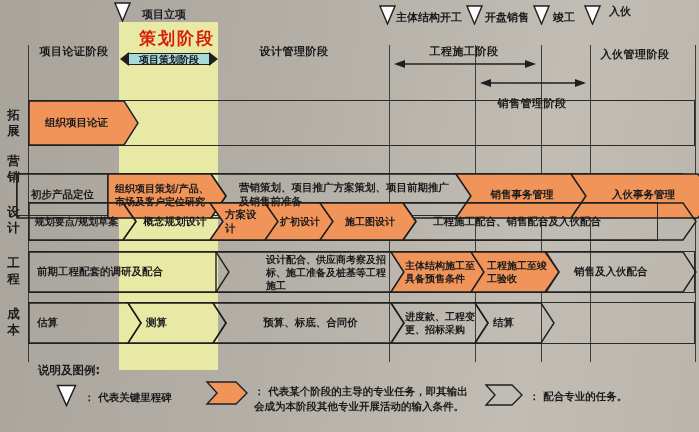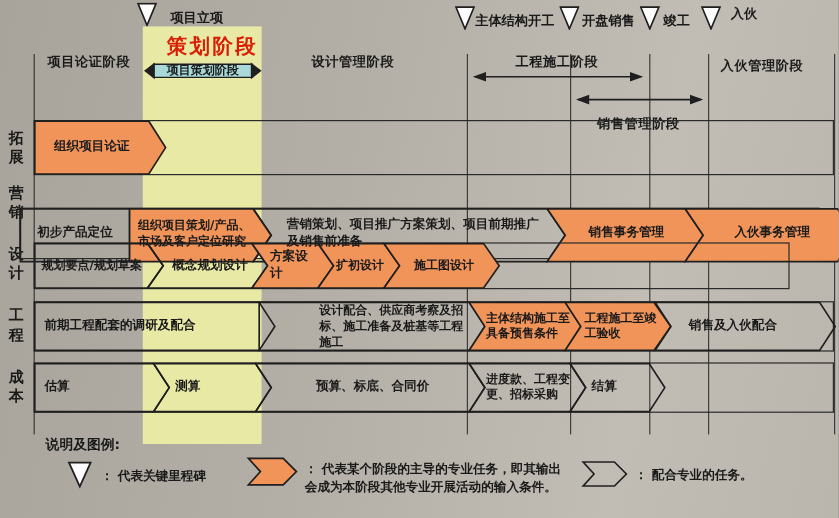--- a/index.html
+++ b/index.html
@@ -161,20 +161,26 @@
           <polygon points="0,0 55,0 68,18.5 55,37 0,37 13,18.5" fill="#f0945a" stroke="#1f1f1f" stroke-width="1.4"></polygon>
         </svg>
       <div class="shape-label tac" style="padding:0 10px 0 12px;font-size:10px;">扩初设计</div>
     </div>
     <div class="shape" style="left:291px;width:96px;">
         <svg width="96" height="37">
           <polygon points="0,0 83,0 96,18.5 83,37 0,37 13,18.5" fill="#f0945a" stroke="#1f1f1f" stroke-width="1.4"></polygon>
         </svg>
       <div class="shape-label tac" style="padding:0 8px 0 12px;font-size:10px;">施工图设计</div>
     </div>
+    <div class="shape" style="left:374px;width:293px;">
+        <svg width="293" height="37">
+          <polygon points="0,0 280,0 293,18.5 280,37 0,37 13,18.5" fill="none" stroke="#1f1f1f" stroke-width="1.4"></polygon>
+        </svg>
+      <div class="shape-label" style="padding:0 60px 0 30px;">工程施工配合、销售配合及入伙配合</div>
+    </div>
   </div>
 
   <div class="band" style="left:28px;top:251px;width:667px;height:42px;">
     <div class="shape" style="left:0;width:187px;">
         <svg width="187" height="40">
           <polygon points="0,0 187,0 187,40 0,40" fill="none" stroke="#1f1f1f" stroke-width="1.4"></polygon>
         </svg>
       <div class="shape-label" style="padding-left:8px;">前期工程配套的调研及配合</div>
     </div>
     <div class="shape" style="left:187px;width:188px;">

